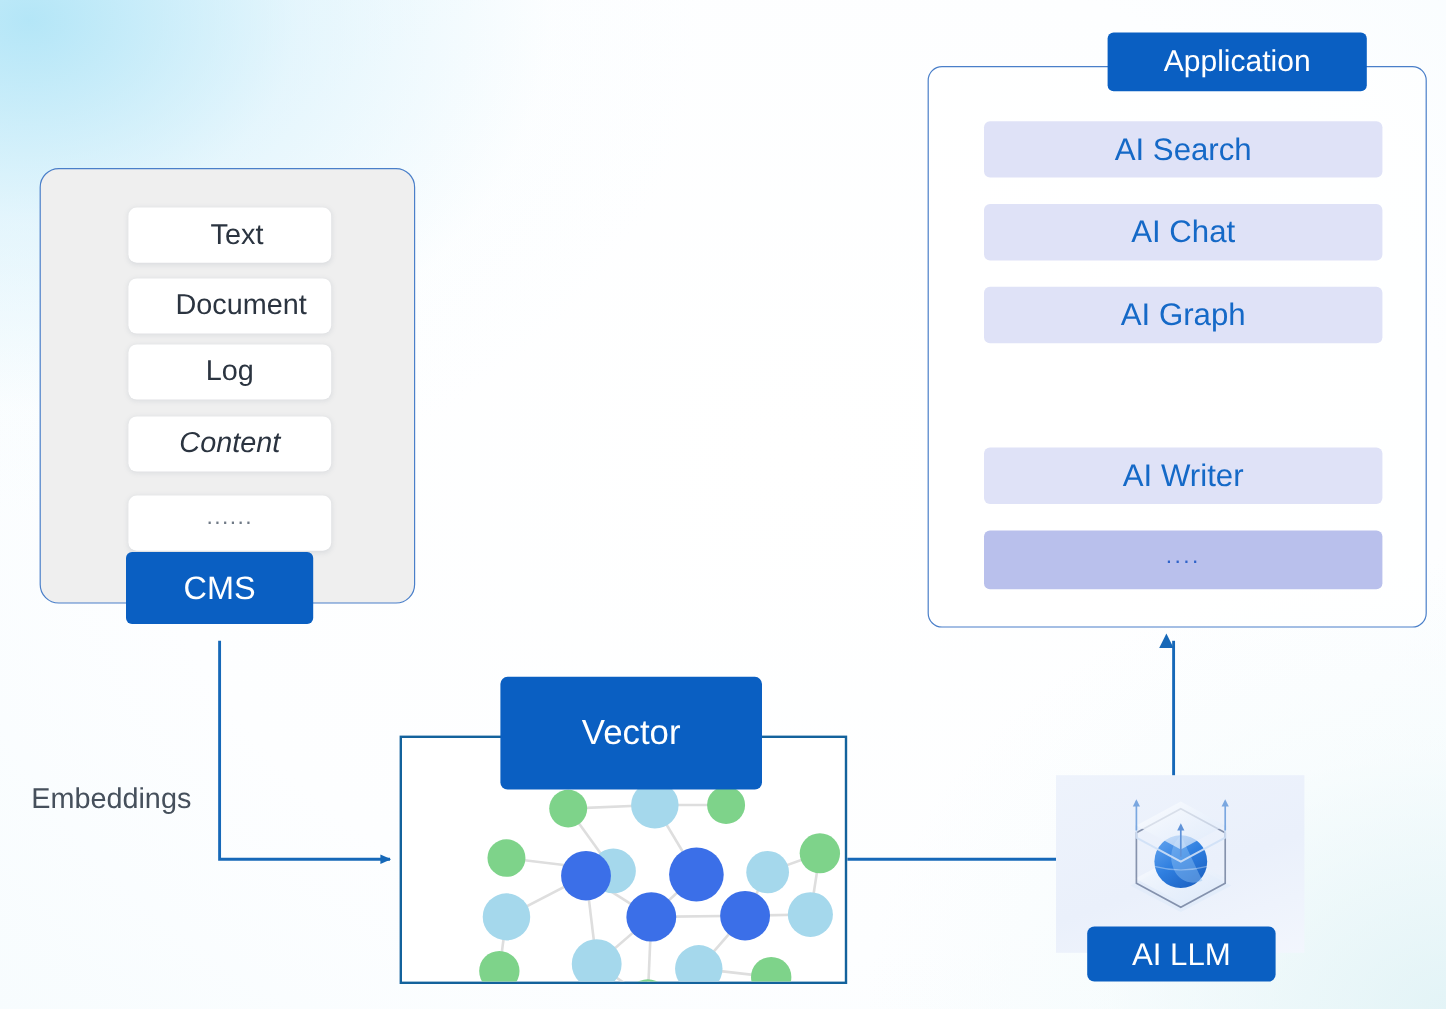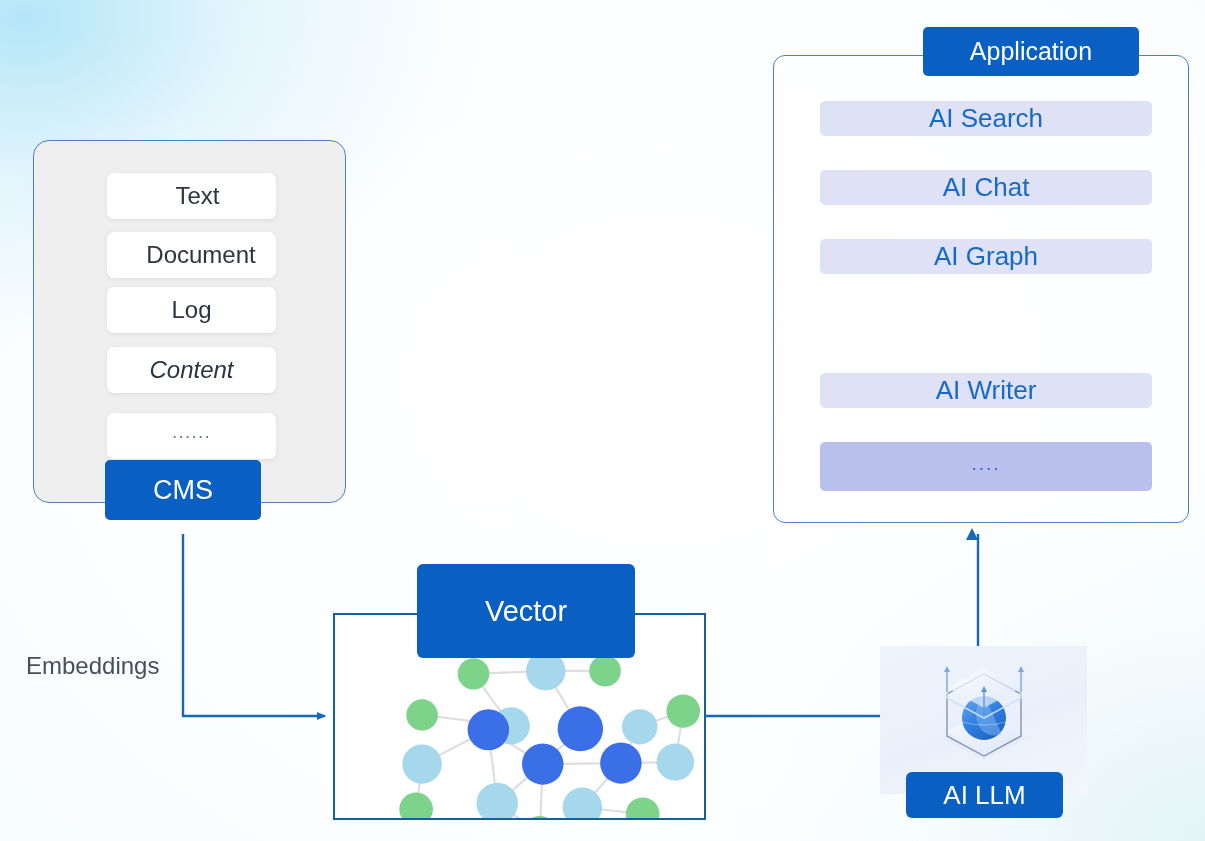--- a/index.html
+++ b/index.html
@@ -141,21 +141,21 @@
     height: 468px;
     background: rgba(255,255,255,0.55);
     border: 1.6px solid #4a7fc9;
     border-radius: 12px;
     box-sizing: border-box;
   }
   .app-row {
     position: absolute;
     left: 46px;
     width: 332px;
-    height: 35px;
+    height: 47px;
     background: #dfe2f7;
     border-radius: 5px;
     display: flex;
     align-items: center;
     justify-content: center;
     color: #1569c7;
     font-size: 26px;
     font-weight: 400;
     box-sizing: border-box;
   }

